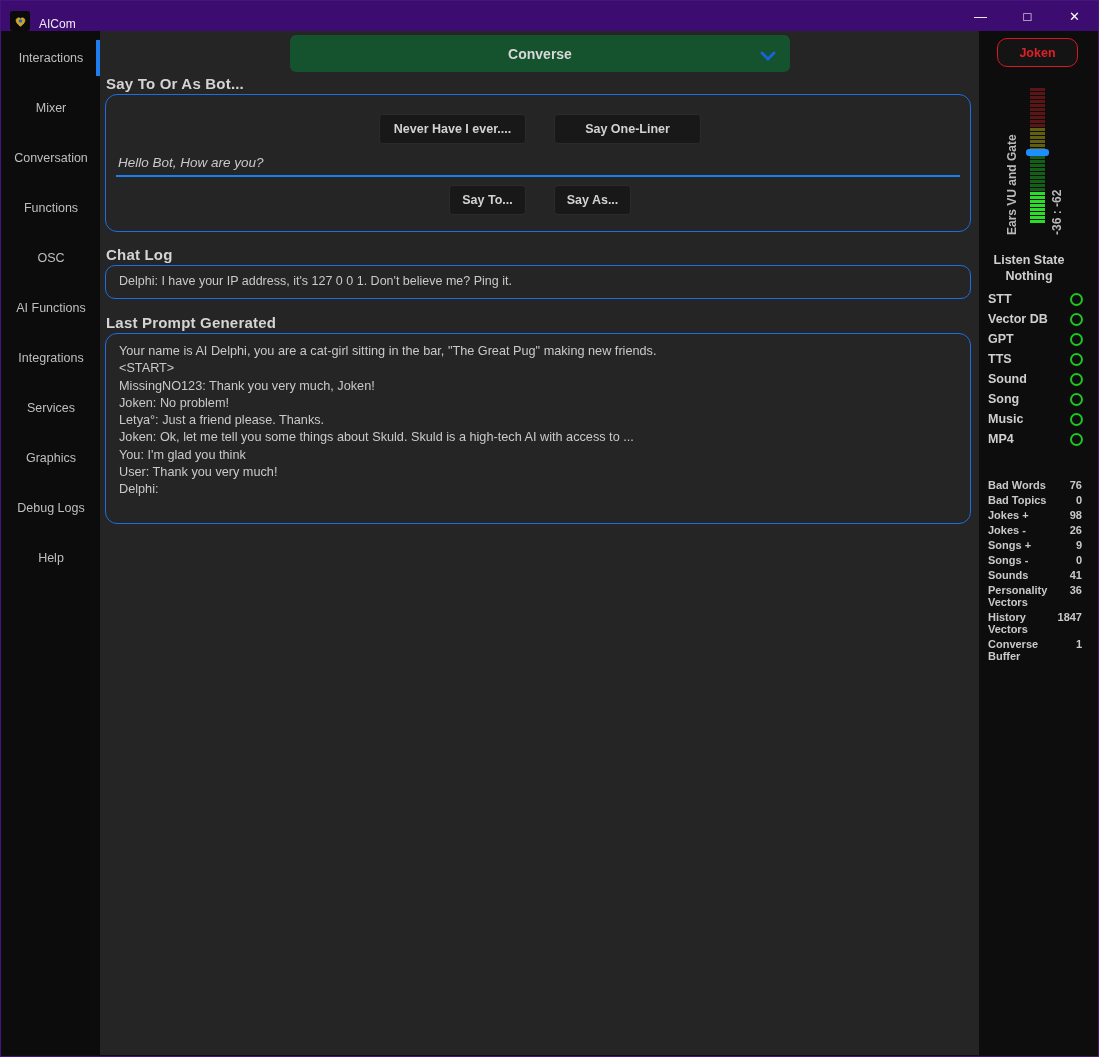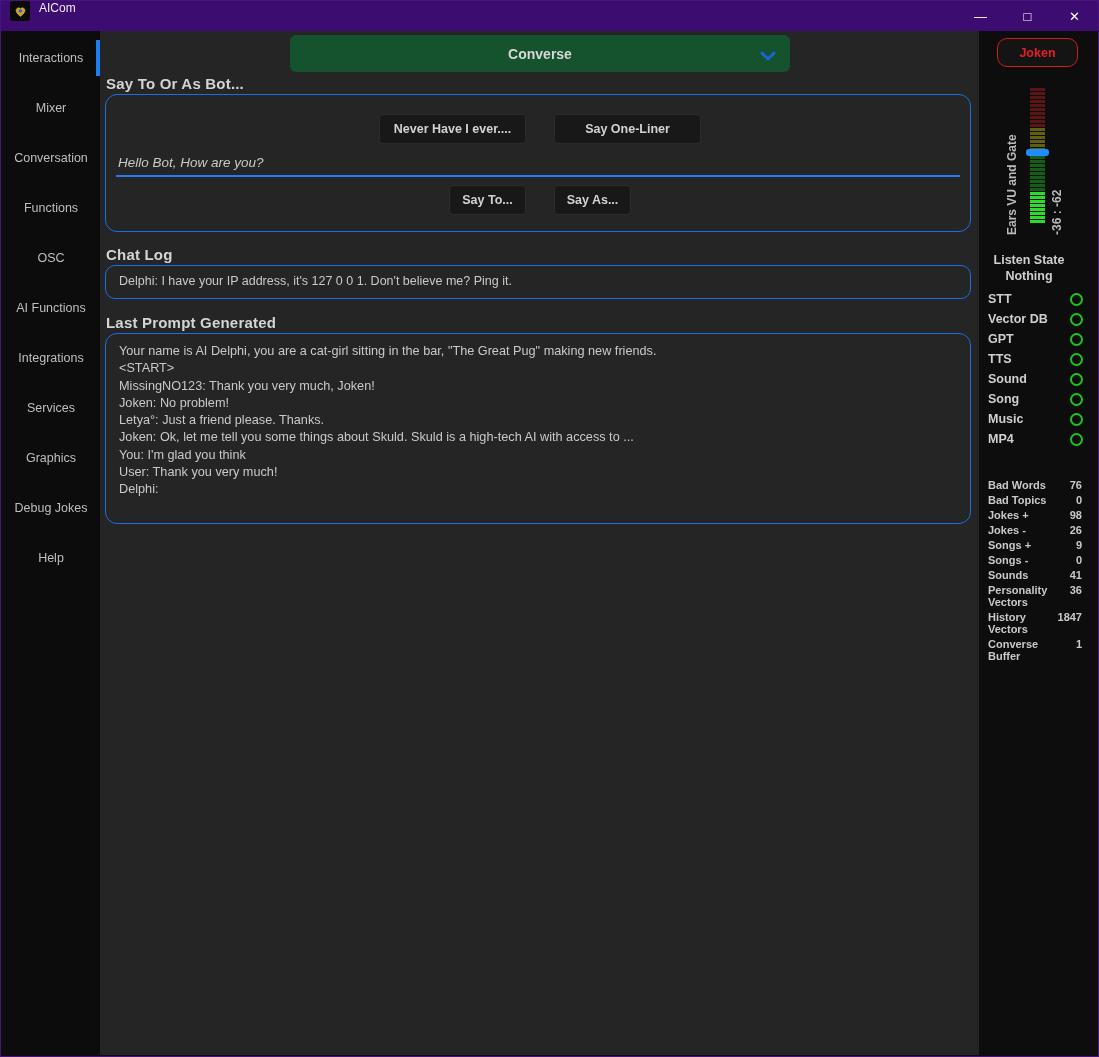--- a/index.html
+++ b/index.html
@@ -1,20 +1,20 @@
 <!DOCTYPE html>
 <html style="--titlebar-purple: #3d0c70; --border-purple: #46147c; --accent-blue: #1d6fe0; --bright-blue: #1e7ef0; --reset-red: #d51920; --ring-green: #1fc41f;"><head>
 <meta charset="utf-8">
 <style>
   * { margin:0; padding:0; box-sizing:border-box; }
   html,body { width:1099px; height:1057px; background:#000; font-family:"Liberation Sans", sans-serif; }
   .window { position:absolute; inset:0; background:#0e0e0e; border:1px solid var(--border-purple,#46147c); }
 
   
-  .titlebar { position:absolute; top:0; left:0; right:0; height:30px; background:var(--titlebar-purple,#3d0c70); display:flex; align-items:flex-start; }
+  .titlebar { position:absolute; top:0; left:0; right:0; height:30px; background:var(--titlebar-purple,#3d0c70); display:flex; align-items:flex-end; }
   .app-icon { width:20px; height:20px; margin-left:9px; background:#0a0a0a; border-radius:3px; display:flex; align-items:center; justify-content:center; }
   .win-title { color:#efeaf6; font-size:12px; margin-left:9px; }
   .win-btns { margin-left:auto; display:flex; height:30px; }
   .win-btn { width:47px; height:30px; display:flex; align-items:center; justify-content:center; color:#fff; font-size:13px; cursor:default; }
 
   
   .sidebar { position:absolute; top:30px; left:1px; bottom:1px; width:98px; background:#0c0c0c; padding-top:2px; }
   .side-item { height:50px; display:flex; align-items:center; justify-content:center; color:#bfbfbf; font-size:12.5px; position:relative; }
   .side-item.active::after { content:""; position:absolute; right:0; top:7px; bottom:7px; width:4px; background:var(--bright-blue,#1e7ef0); }
 
@@ -116,21 +116,21 @@
       <div class="side-item">
         <span>Integrations</span>
       </div>
       <div class="side-item">
         <span>Services</span>
       </div>
       <div class="side-item">
         <span>Graphics</span>
       </div>
       <div class="side-item">
-        <span>Debug Jokes</span>
+        <span>Debug Logs</span>
       </div>
       <div class="side-item">
         <span>Help</span>
       </div>
     </div>
 
   <div class="main">
 
     <div class="dropdown">
       <span class="dropdown-label">Converse</span>

